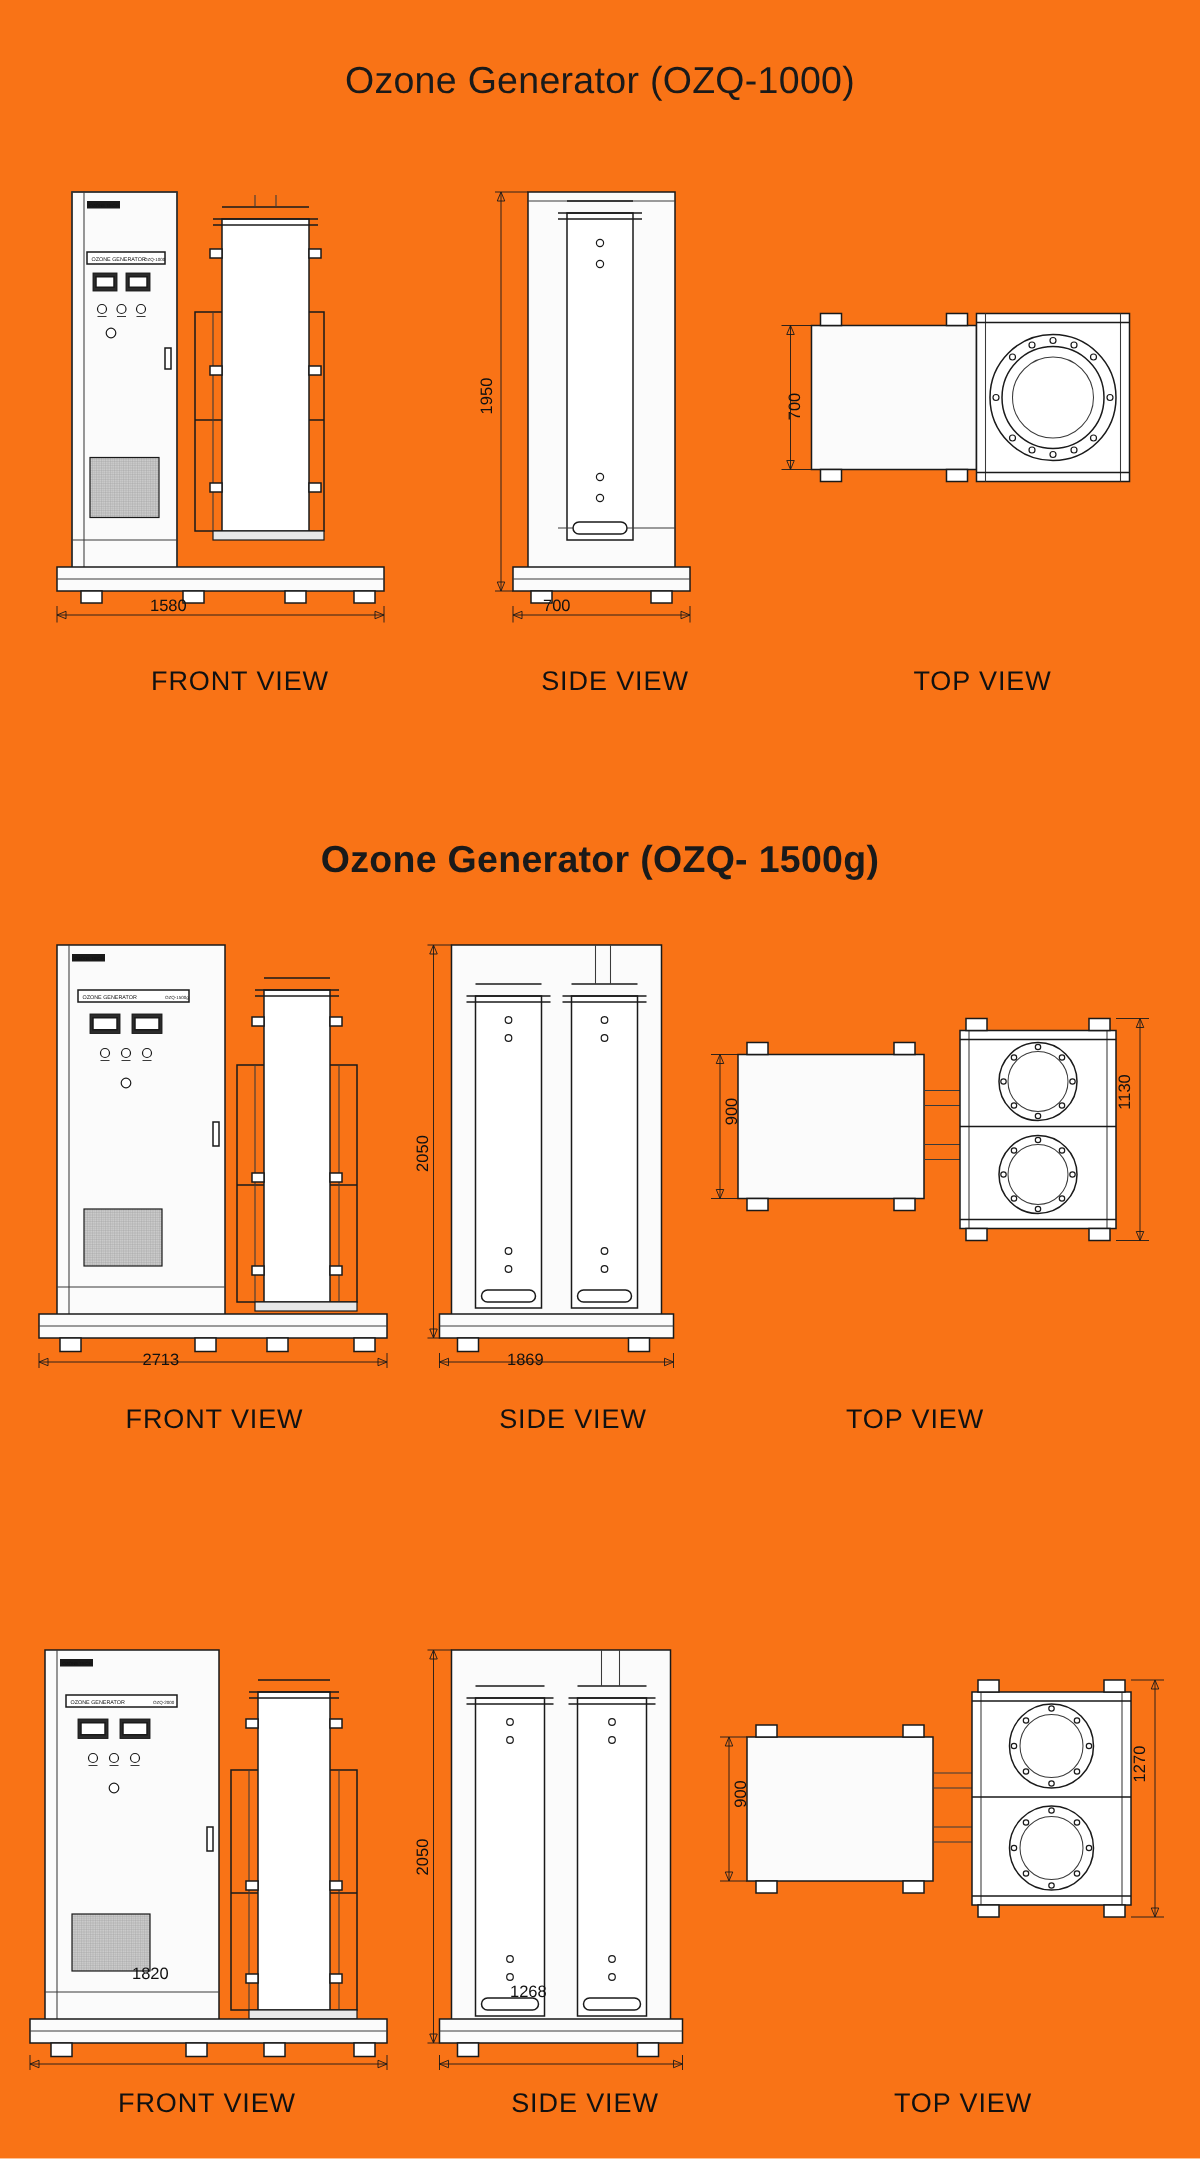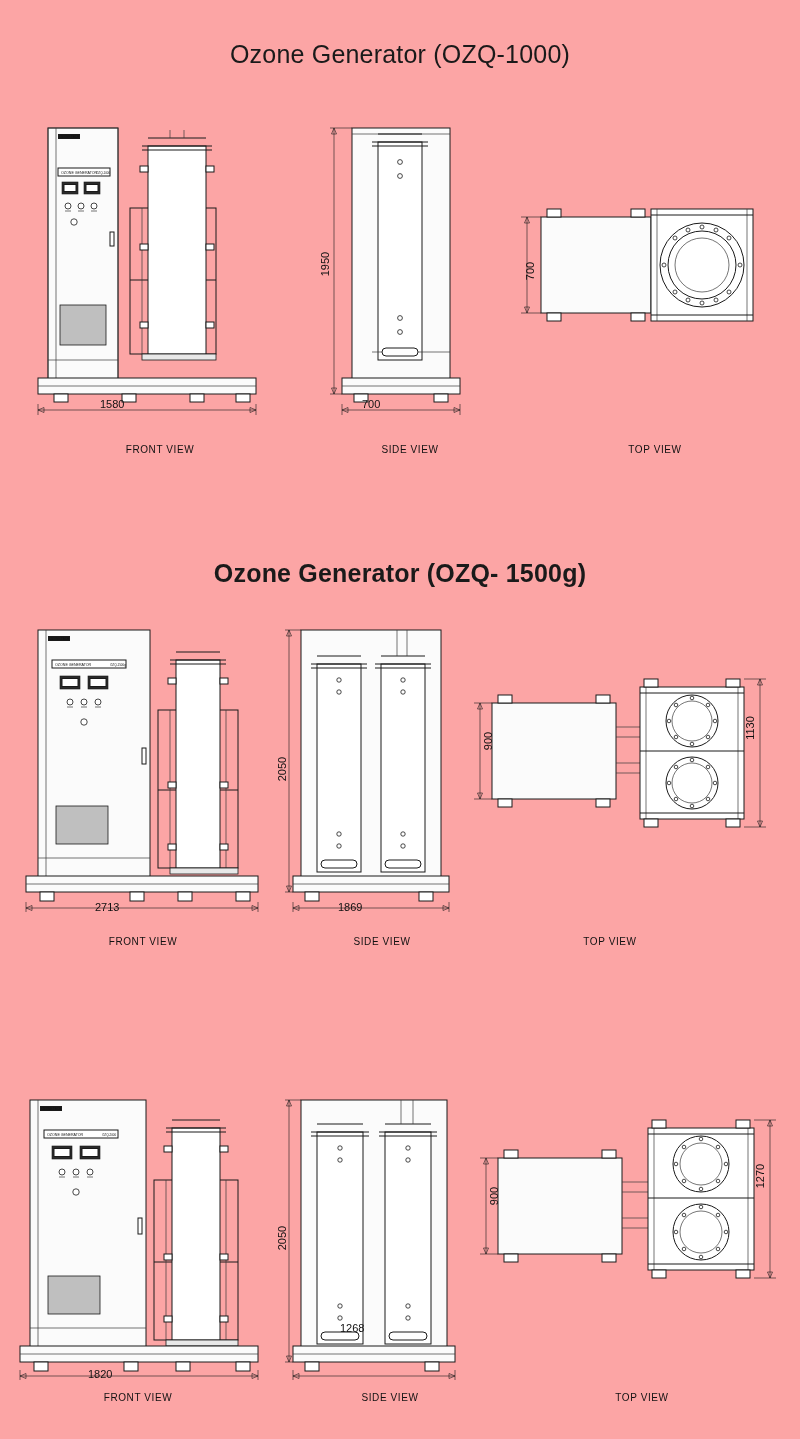--- a/index.html
+++ b/index.html
@@ -6,37 +6,37 @@
   html, body {
     margin: 0; padding: 0;
     background: #ffffff;
     font-family: "Liberation Sans", sans-serif;
     color: #000;
   }
   #page {
     position: relative;
     width: 800px;
     height: 1439px;
-    background: #fca5a5;
+    background: #f97316;
     overflow: hidden;
   }
 
   .section-title {
     position: absolute;
     left: 0; width: 800px;
     text-align: center;
     font-size: 25px;
     font-weight: 400;
     color: #1a1a1a;
     letter-spacing: 0.2px;
   }
 
   .view-label {
     position: absolute;
-    font-size: 10px;
+    font-size: 18px;
     letter-spacing: 0.6px;
     color: #111;
     text-align: center;
     white-space: nowrap;
   }
 
   .dim-h {
     position: absolute;
     font-size: 11px;
     color: #111;
@@ -430,21 +430,21 @@
       <rect class="fill-w" x="20" y="272" width="14" height="9"></rect>
       <rect class="fill-w" x="110" y="272" width="14" height="9"></rect>
       <rect class="fill-w" x="162" y="272" width="14" height="9"></rect>
       <rect class="fill-w" x="222" y="272" width="14" height="9"></rect>
 
       <path class="ln-dim" d="M6 286 H244"></path>
       <path class="ln-dim" d="M6 280 V290 M244 280 V290"></path>
       <path class="ln-dim" d="M6 286 l6 -2.5 v5 z M244 286 l-6 -2.5 v5 z" fill="#1a1a1a"></path>
     </svg>
   </div>
-  <div class="dim-h" style="left:88px; top:1368px; width:80px;">1820</div>
+  <div class="dim-h" style="left:88px; top:1310px; width:80px;">1820</div>
   <div class="view-label" style="left:73px; top:1392px; width:130px;">FRONT VIEW</div>
 
   <div class="drawing" style="left:285px; top:1090px;">
     <svg width="180" height="290" viewBox="0 0 180 290">
       <rect class="fill-lt" x="16" y="10" width="146" height="248"></rect>
       <rect class="fill-w" x="32" y="42" width="46" height="212"></rect>
       <path class="ln" d="M26 42 H84"></path>
       <path class="ln" d="M26 46 H84"></path>
       <path class="ln" d="M32 34 H78"></path>
       <circle class="dot" cx="55" cy="58" r="2.2"></circle>

